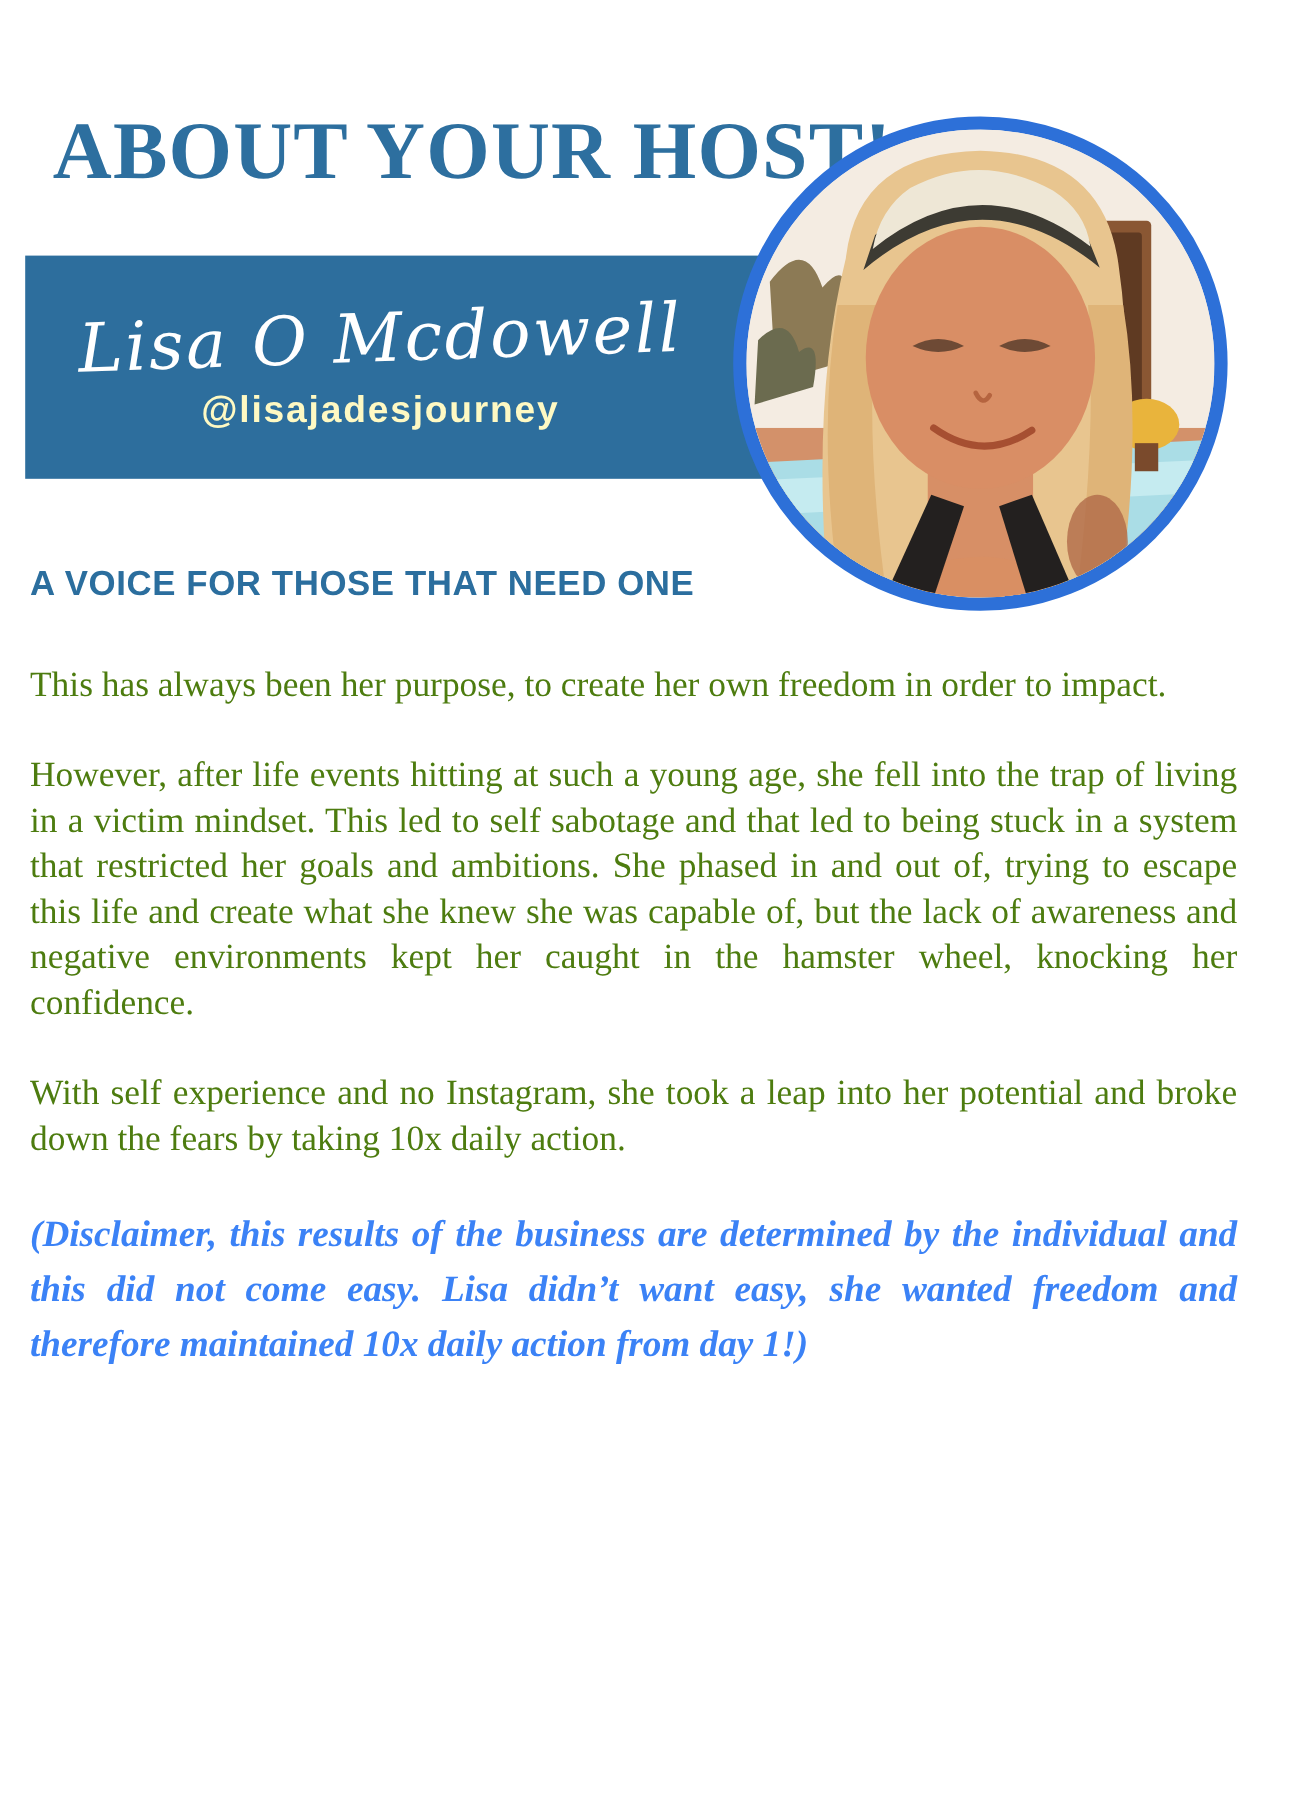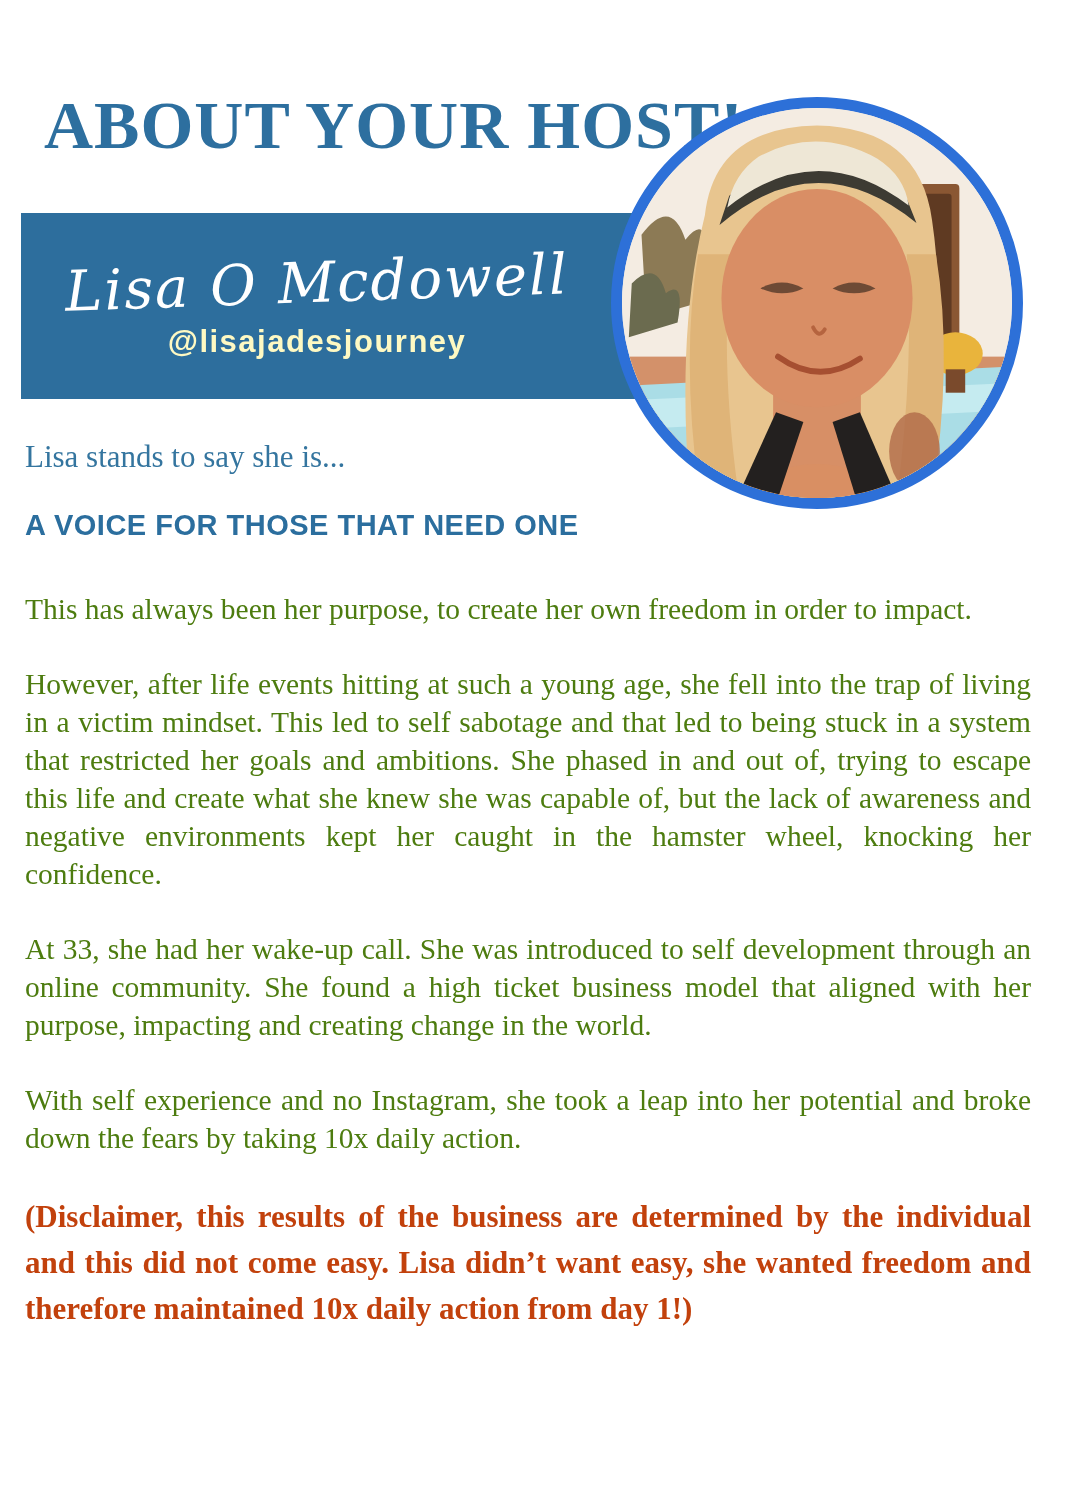--- a/index.html
+++ b/index.html
@@ -95,22 +95,23 @@
     font-size: 29.5px;
     line-height: 38px;
     text-align: justify;
     color: #4d7c0f;
     margin-bottom: 37px;
   }
   .disclaimer {
     font-size: 31px;
     line-height: 46px;
     font-weight: 700;
+    font-style: italic;
     text-align: justify;
-    color: #c2410c;
+    color: #3b82f6;
     margin-top: 2px;
   }
 </style>
 </head>
 <body>
 
 <div class="page">
 
   <div class="page-title">ABOUT YOUR HOST!</div>
 
@@ -158,24 +159,22 @@
       <path d="M216 185 q22 -12 44 0 q-22 10 -44 0 Z" fill="#6e4a35"></path>
 
       <path d="M196 225 q6 12 12 2" stroke="#b5643f" stroke-width="4" fill="none" stroke-linecap="round"></path>
       <path d="M160 255 q42 30 84 2" stroke="#a64f31" stroke-width="6" fill="none" stroke-linecap="round"></path>
 
       <ellipse cx="300" cy="352" rx="26" ry="40" fill="#b06a48" fill-opacity="0.8"></ellipse>
     </svg>
   </div>
 
   <div class="content">
-    <div class="lead-line">Lisa stands to say she is...</div>
     <div class="voice-heading">A VOICE FOR THOSE THAT NEED ONE</div>
 
     <p class="body-paragraph">This has always been her purpose, to create her own freedom in order to impact.</p>
     <p class="body-paragraph">However, after life events hitting at such a young age, she fell into the trap of living in a victim mindset. This led to self sabotage and that led to being stuck in a system that restricted her goals and ambitions. She phased in and out of, trying to escape this life and create what she knew she was capable of, but the lack of awareness and negative environments kept her caught in the hamster wheel, knocking her confidence.</p>
-    <p class="body-paragraph">At 33, she had her wake-up call. She was introduced to self development through an online community. She found a high ticket business model that aligned with her purpose, impacting and creating change in the world.</p>
     <p class="body-paragraph">With self experience and no Instagram, she took a leap into her potential and broke down the fears by taking 10x daily action.</p>
 
     <p class="disclaimer">(Disclaimer, this results of the business are determined by the individual and this did not come easy. Lisa didn’t want easy, she wanted freedom and therefore maintained 10x daily action from day 1!)</p>
   </div>
 
 </div>
 
 </body></html>

